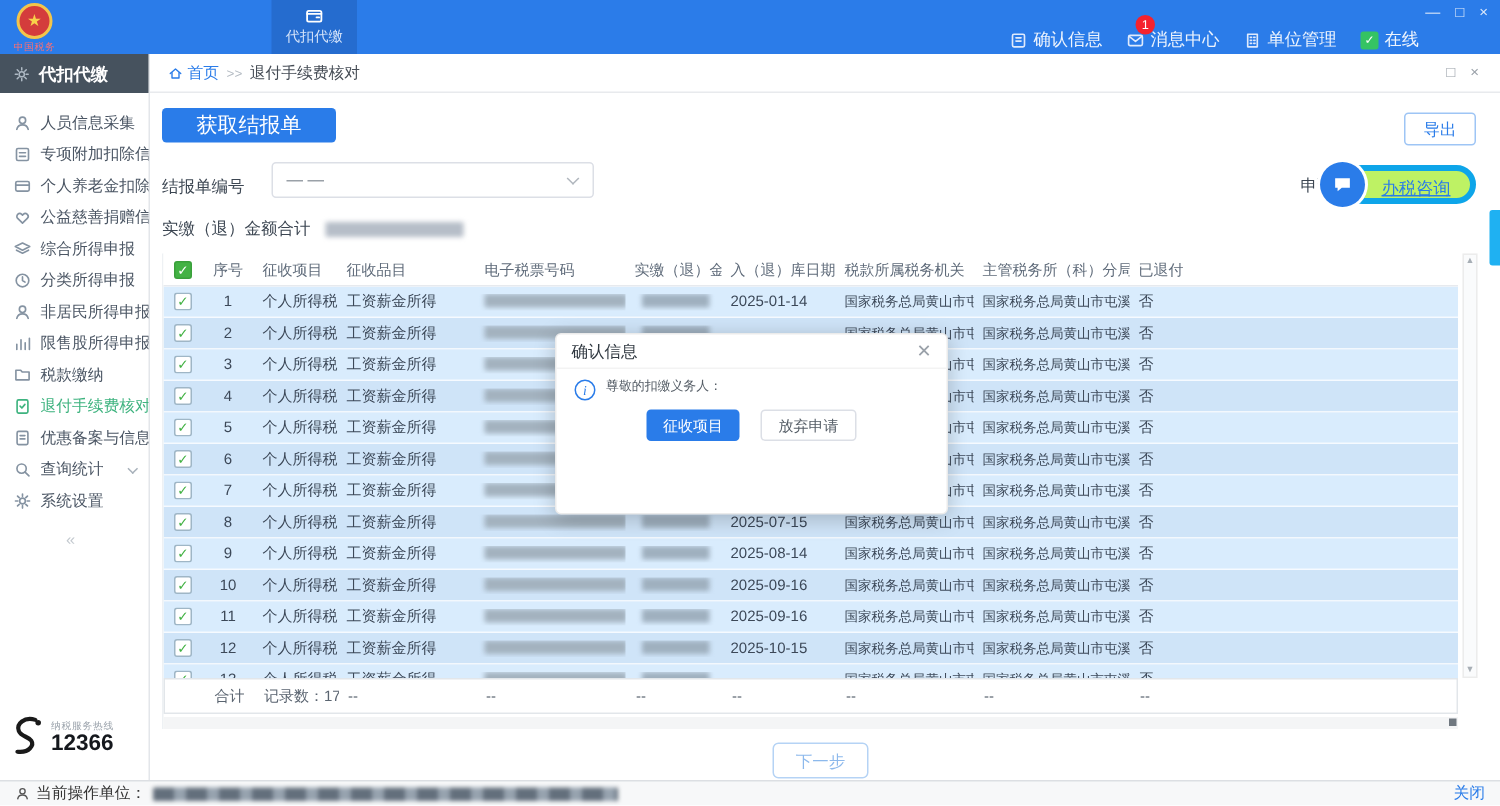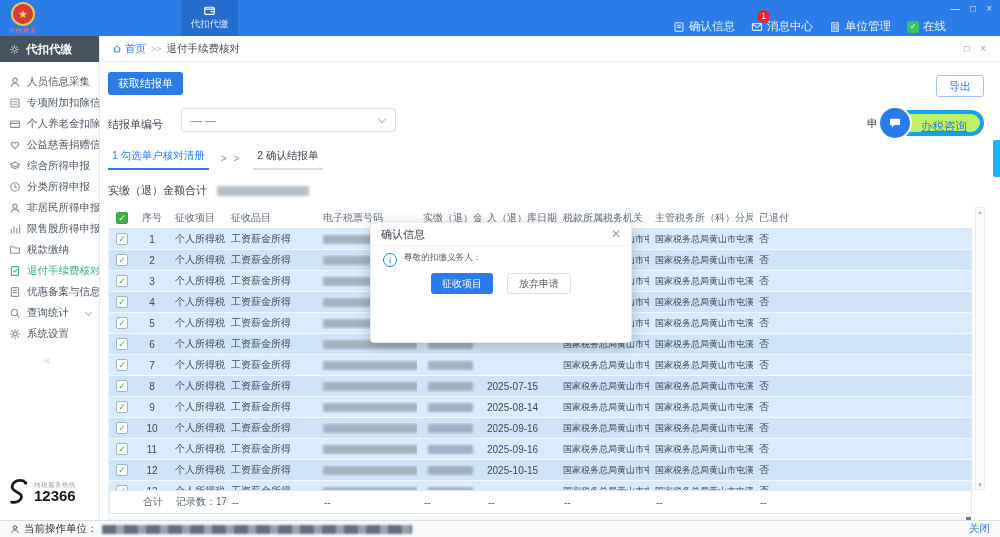--- a/index.html
+++ b/index.html
@@ -43,21 +43,21 @@
   .main { position:absolute; left:100px; top:36px; right:0; bottom:17px; background:#fff; }
   .breadcrumb-bar { height:26px; background:#fff; border-bottom:1px solid #e8eaed; display:flex; align-items:center; padding-left:12px; gap:5px; font-size:10.5px; }
   .bc-home { color:#2a7ce9; display:flex; align-items:center; gap:3px; cursor:pointer;text-align:center; }
   .bc-home .ic { width:10px; height:10px; }
   .bc-sep { color:#b3bac2; font-size:9px; }
   .bc-current { color:#454c55; }
   .panel-controls { margin-left:auto; margin-right:14px; display:flex; gap:10px; color:#9aa1a9; font-size:10px; }
   .panel-controls span { cursor:pointer; }
 
   .content { position:relative; height:458px; padding:10px 14px 0 8px; }
-  .btn-primary { background:#2a7ce9; color:#fff; border:none; border-radius:3px; height:23px; padding:0 10px; font-size:11px; cursor:pointer; font-family:inherit; }
+  .btn-primary { background:#2a7ce9; color:#fff; border:none; border-radius:3px; height:23px; padding:0 23px; font-size:14px; cursor:pointer; font-family:inherit; }
   .btn-export { position:absolute; top:13px; right:16px; background:#fff; color:#2a7ce9; border:1px solid #9ec5f5; border-radius:3px; height:22px; padding:0 12px; font-size:11px; cursor:pointer; font-family:inherit; }
 
   .filter-row { margin-top:13px; display:flex; align-items:flex-end; gap:18px; }
   .filter-label { font-size:11px; color:#3c4652; }
   .select-box { position:relative; width:215px; height:24px; border:1px solid #dcdfe6; border-radius:3px; background:#fff; line-height:22px; padding-left:9px; color:#7a828c; font-size:11px; cursor:pointer; }
   .select-box .chev { position:absolute; right:10px; top:7px; width:6px; height:6px; border:solid #b0b6bd; border-width:0 1px 1px 0; transform:rotate(45deg); }
 
   .apply-wrap { position:absolute; top:48px; right:16px; display:flex; align-items:center; z-index:35; }
   .apply-text { font-size:11px; color:#3c4652; margin-right:-6px; }
   .consult { position:relative; margin-left:12px; }
@@ -361,25 +361,20 @@
           <span class="ic">
               <svg viewBox="0 0 12 12" fill="none" stroke="currentColor" stroke-width="1.1" stroke-linecap="round" stroke-linejoin="round">
                 <path d="M1.8 2.4h8.4v5.4H5.6L3.2 9.8V7.8H1.8z" fill="currentColor" stroke="none"></path>
               </svg>
             </span>
         </span>
         <div class="consult-pill">办税咨询</div>
       </span>
     </div>
 
-    <div class="steps">
-      <span class="step1">1 勾选单户核对清册</span>
-      <span class="step-sep">&gt; &gt;</span>
-      <span class="step2">2 确认结报单</span>
-    </div>
 
     <div class="summary">
       <span>实缴（退）金额合计</span>
       <span class="blur blur-sum"></span>
     </div>
 
     <div class="table-wrap">
       <div class="trow thead" id="thead-row">
           <div class="cell c-cb"><span class="cb cb-all">✓</span></div>
           <div class="cell c-no">序号</div>

